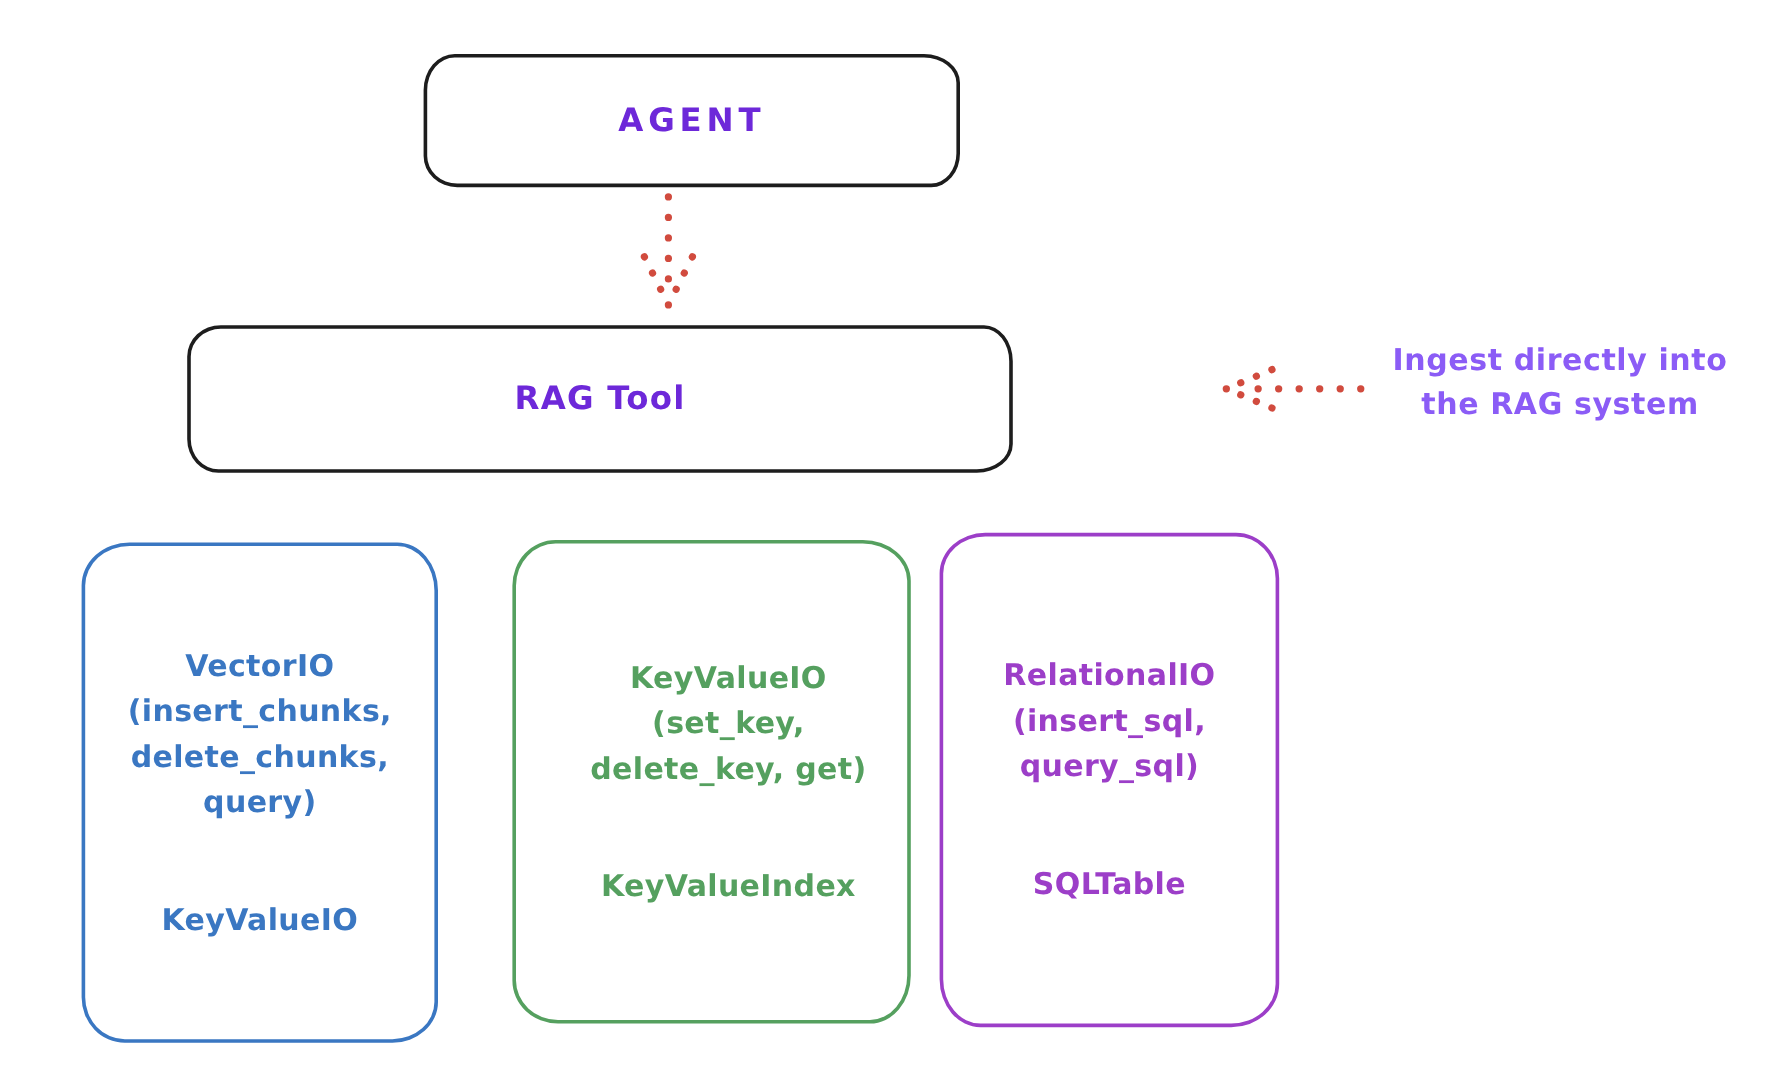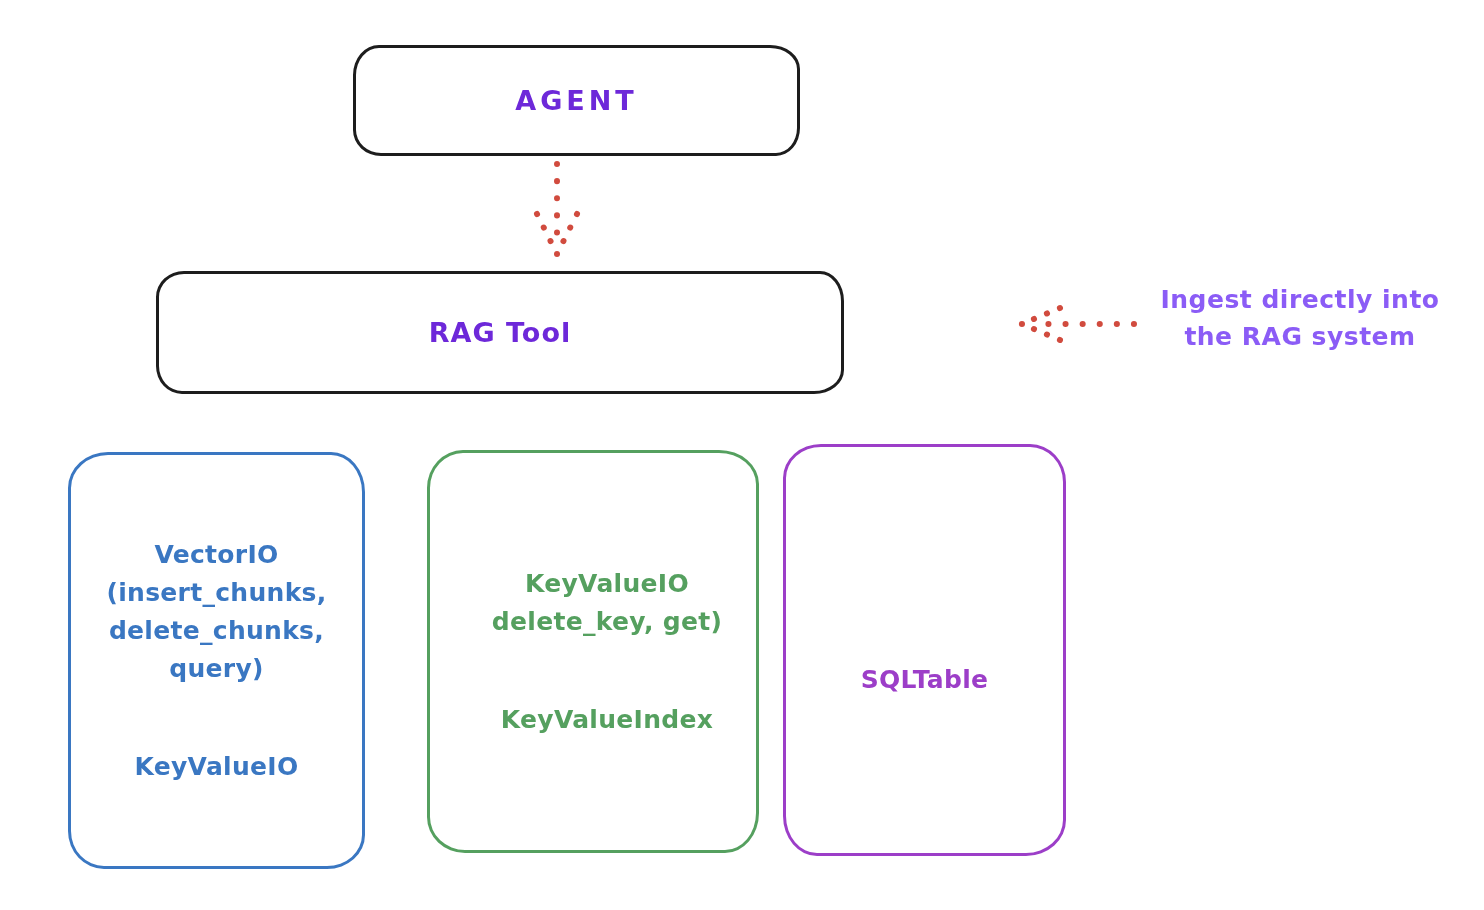--- a/index.html
+++ b/index.html
@@ -131,22 +131,28 @@
       <div>(insert_chunks,</div>
       <div>delete_chunks,</div>
       <div>query)</div>
     </div>
     <div class="index-label">KeyValueIO</div>
   </div>
 
   <div class="node io-node node-keyvalue">
     <div>
       <div>KeyValueIO</div>
+      <div>(set_key,</div>
       <div>delete_key, get)</div>
     </div>
     <div class="index-label">KeyValueIndex</div>
   </div>
 
   <div class="node io-node node-relational">
+    <div>
+      <div>RelationalIO</div>
+      <div>(insert_sql,</div>
+      <div>query_sql)</div>
+    </div>
     <div class="index-label">SQLTable</div>
   </div>
 
 </div>
 
 </body></html>

